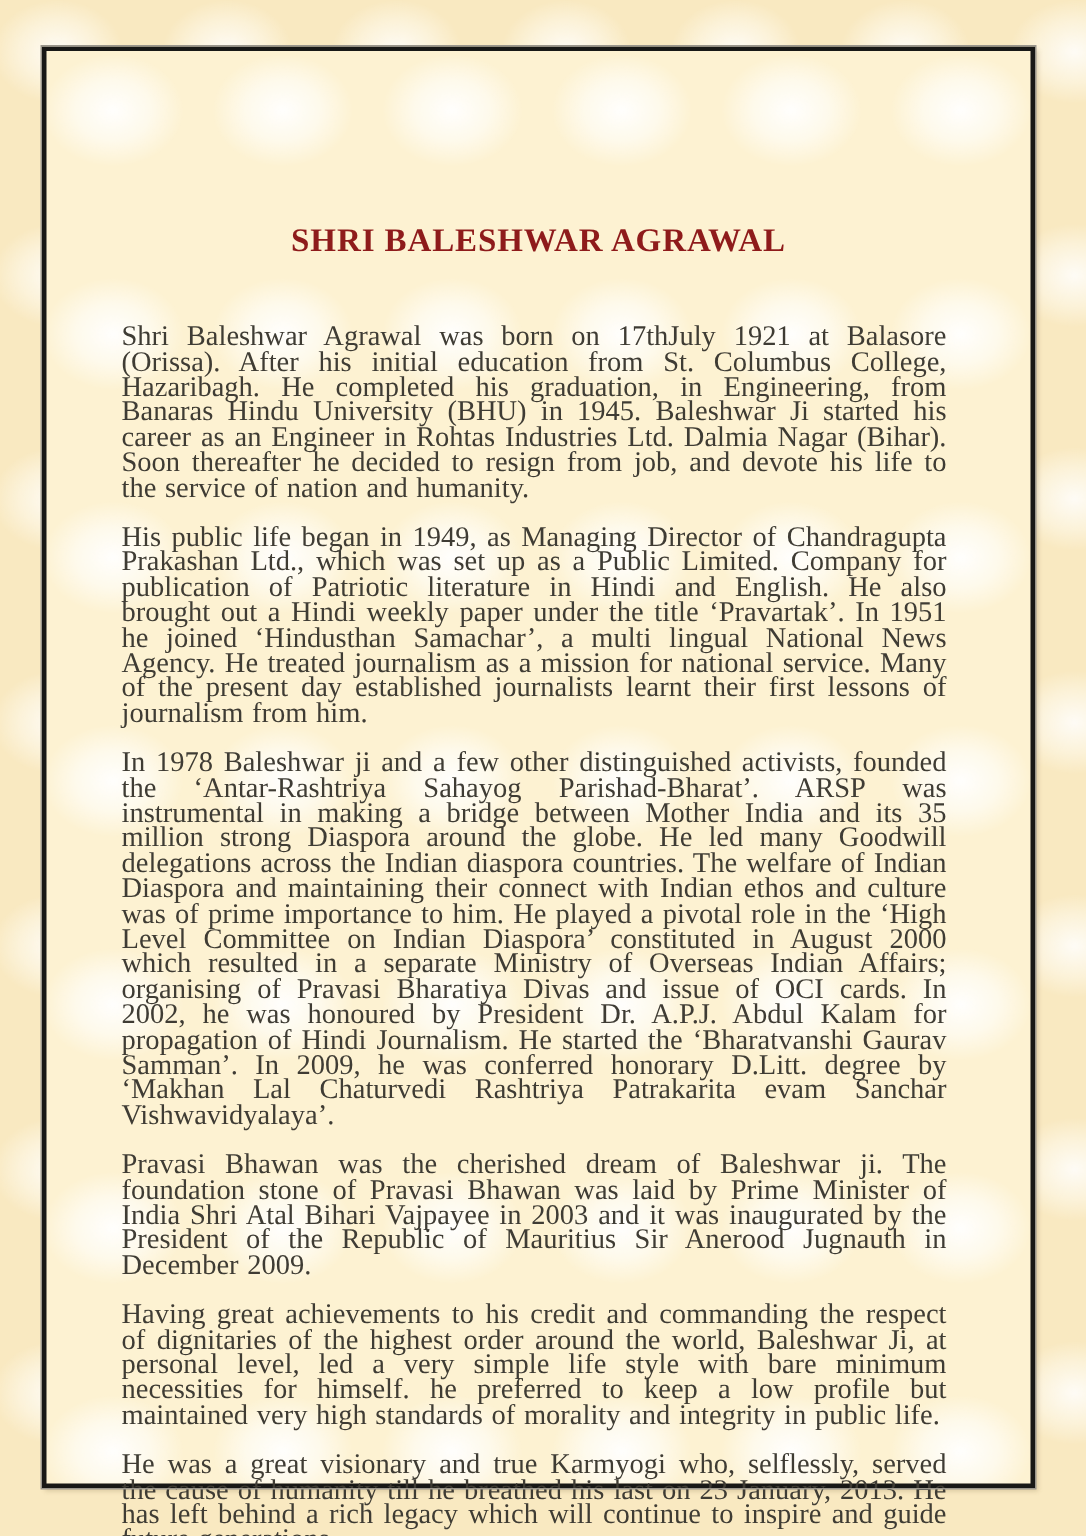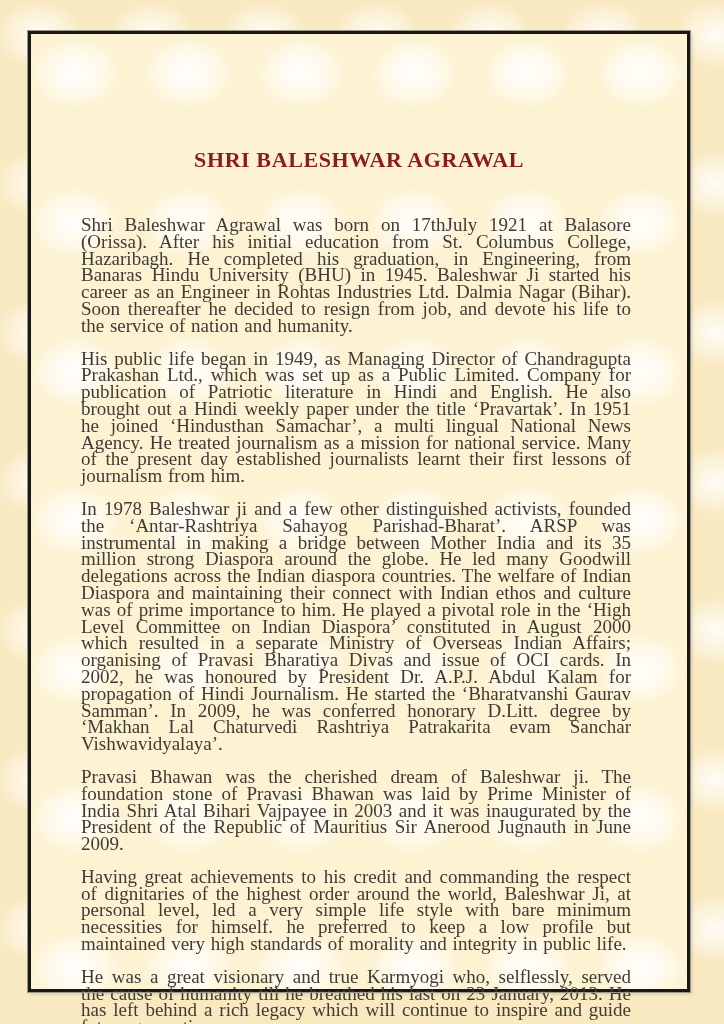--- a/index.html
+++ b/index.html
@@ -84,21 +84,21 @@
 
   <h1 class="doc-title">SHRI BALESHWAR AGRAWAL</h1>
 
   <div class="doc-body">
     <p>Shri Baleshwar Agrawal was born on 17thJuly 1921 at Balasore (Orissa). After his initial education from St.  Columbus  College,  Hazaribagh.  He  completed  his  graduation,  in  Engineering,  from Banaras Hindu University (BHU) in 1945. Baleshwar Ji started his career as an Engineer in Rohtas Industries Ltd. Dalmia Nagar (Bihar). Soon thereafter he decided to resign from job, and devote his life to the service of nation and humanity.</p>
 
     <p>His public life began in 1949, as Managing Director of Chandragupta Prakashan Ltd., which was set up as a Public Limited. Company for publication of Patriotic literature in Hindi and English. He  also  brought  out  a  Hindi weekly  paper under the title ‘Pravartak’.  In  1951  he  joined ‘Hindusthan Samachar’, a multi lingual National News Agency. He treated journalism as a mission for national service. Many of the present day established journalists learnt their first lessons of journalism from him.</p>
 
     <p>In 1978 Baleshwar ji and a few other distinguished activists, founded the ‘Antar-Rashtriya Sahayog Parishad-Bharat’. ARSP was instrumental in making a bridge between Mother India and its 35 million strong Diaspora around the globe. He led many Goodwill delegations across the Indian diaspora countries. The welfare of Indian Diaspora and maintaining their connect with Indian ethos and culture was of prime importance to him. He played a pivotal role in the ‘High Level Committee on Indian Diaspora’ constituted in August 2000 which resulted in a separate Ministry of Overseas Indian Affairs; organising of Pravasi Bharatiya Divas and issue of OCI cards. In 2002, he was honoured by President Dr. A.P.J. Abdul Kalam for propagation of Hindi Journalism. He started the ‘Bharatvanshi Gaurav Samman’. In 2009, he was conferred honorary D.Litt. degree by ‘Makhan Lal Chaturvedi Rashtriya Patrakarita evam Sanchar Vishwavidyalaya’.</p>
 
-    <p>Pravasi Bhawan was the cherished dream of Baleshwar ji. The foundation stone of Pravasi Bhawan was laid by Prime Minister of India Shri Atal Bihari Vajpayee in 2003 and it was inaugurated by the President of the Republic of Mauritius Sir Anerood Jugnauth in June 2009.</p>
+    <p>Pravasi Bhawan was the cherished dream of Baleshwar ji. The foundation stone of Pravasi Bhawan was laid by Prime Minister of India Shri Atal Bihari Vajpayee in 2003 and it was inaugurated by the President of the Republic of Mauritius Sir Anerood Jugnauth in December 2009.</p>
 
     <p>Having great achievements to his credit and commanding  the respect of dignitaries of the highest order around the world, Baleshwar Ji, at personal level, led a very simple life style with bare minimum  necessities for  himself. he preferred to keep  a  low profile  but  maintained very  high standards of morality and integrity in public life.</p>
 
     <p>He was a great visionary and true Karmyogi who,  selflessly,  served  the  cause  of  humanity till he breathed his last on 23 January, 2013. He has left behind a rich legacy which will continue to inspire and guide future generations.</p>
   </div>
 
   <div class="ornament">✦✦✦✦</div>
 
 </div>
 

